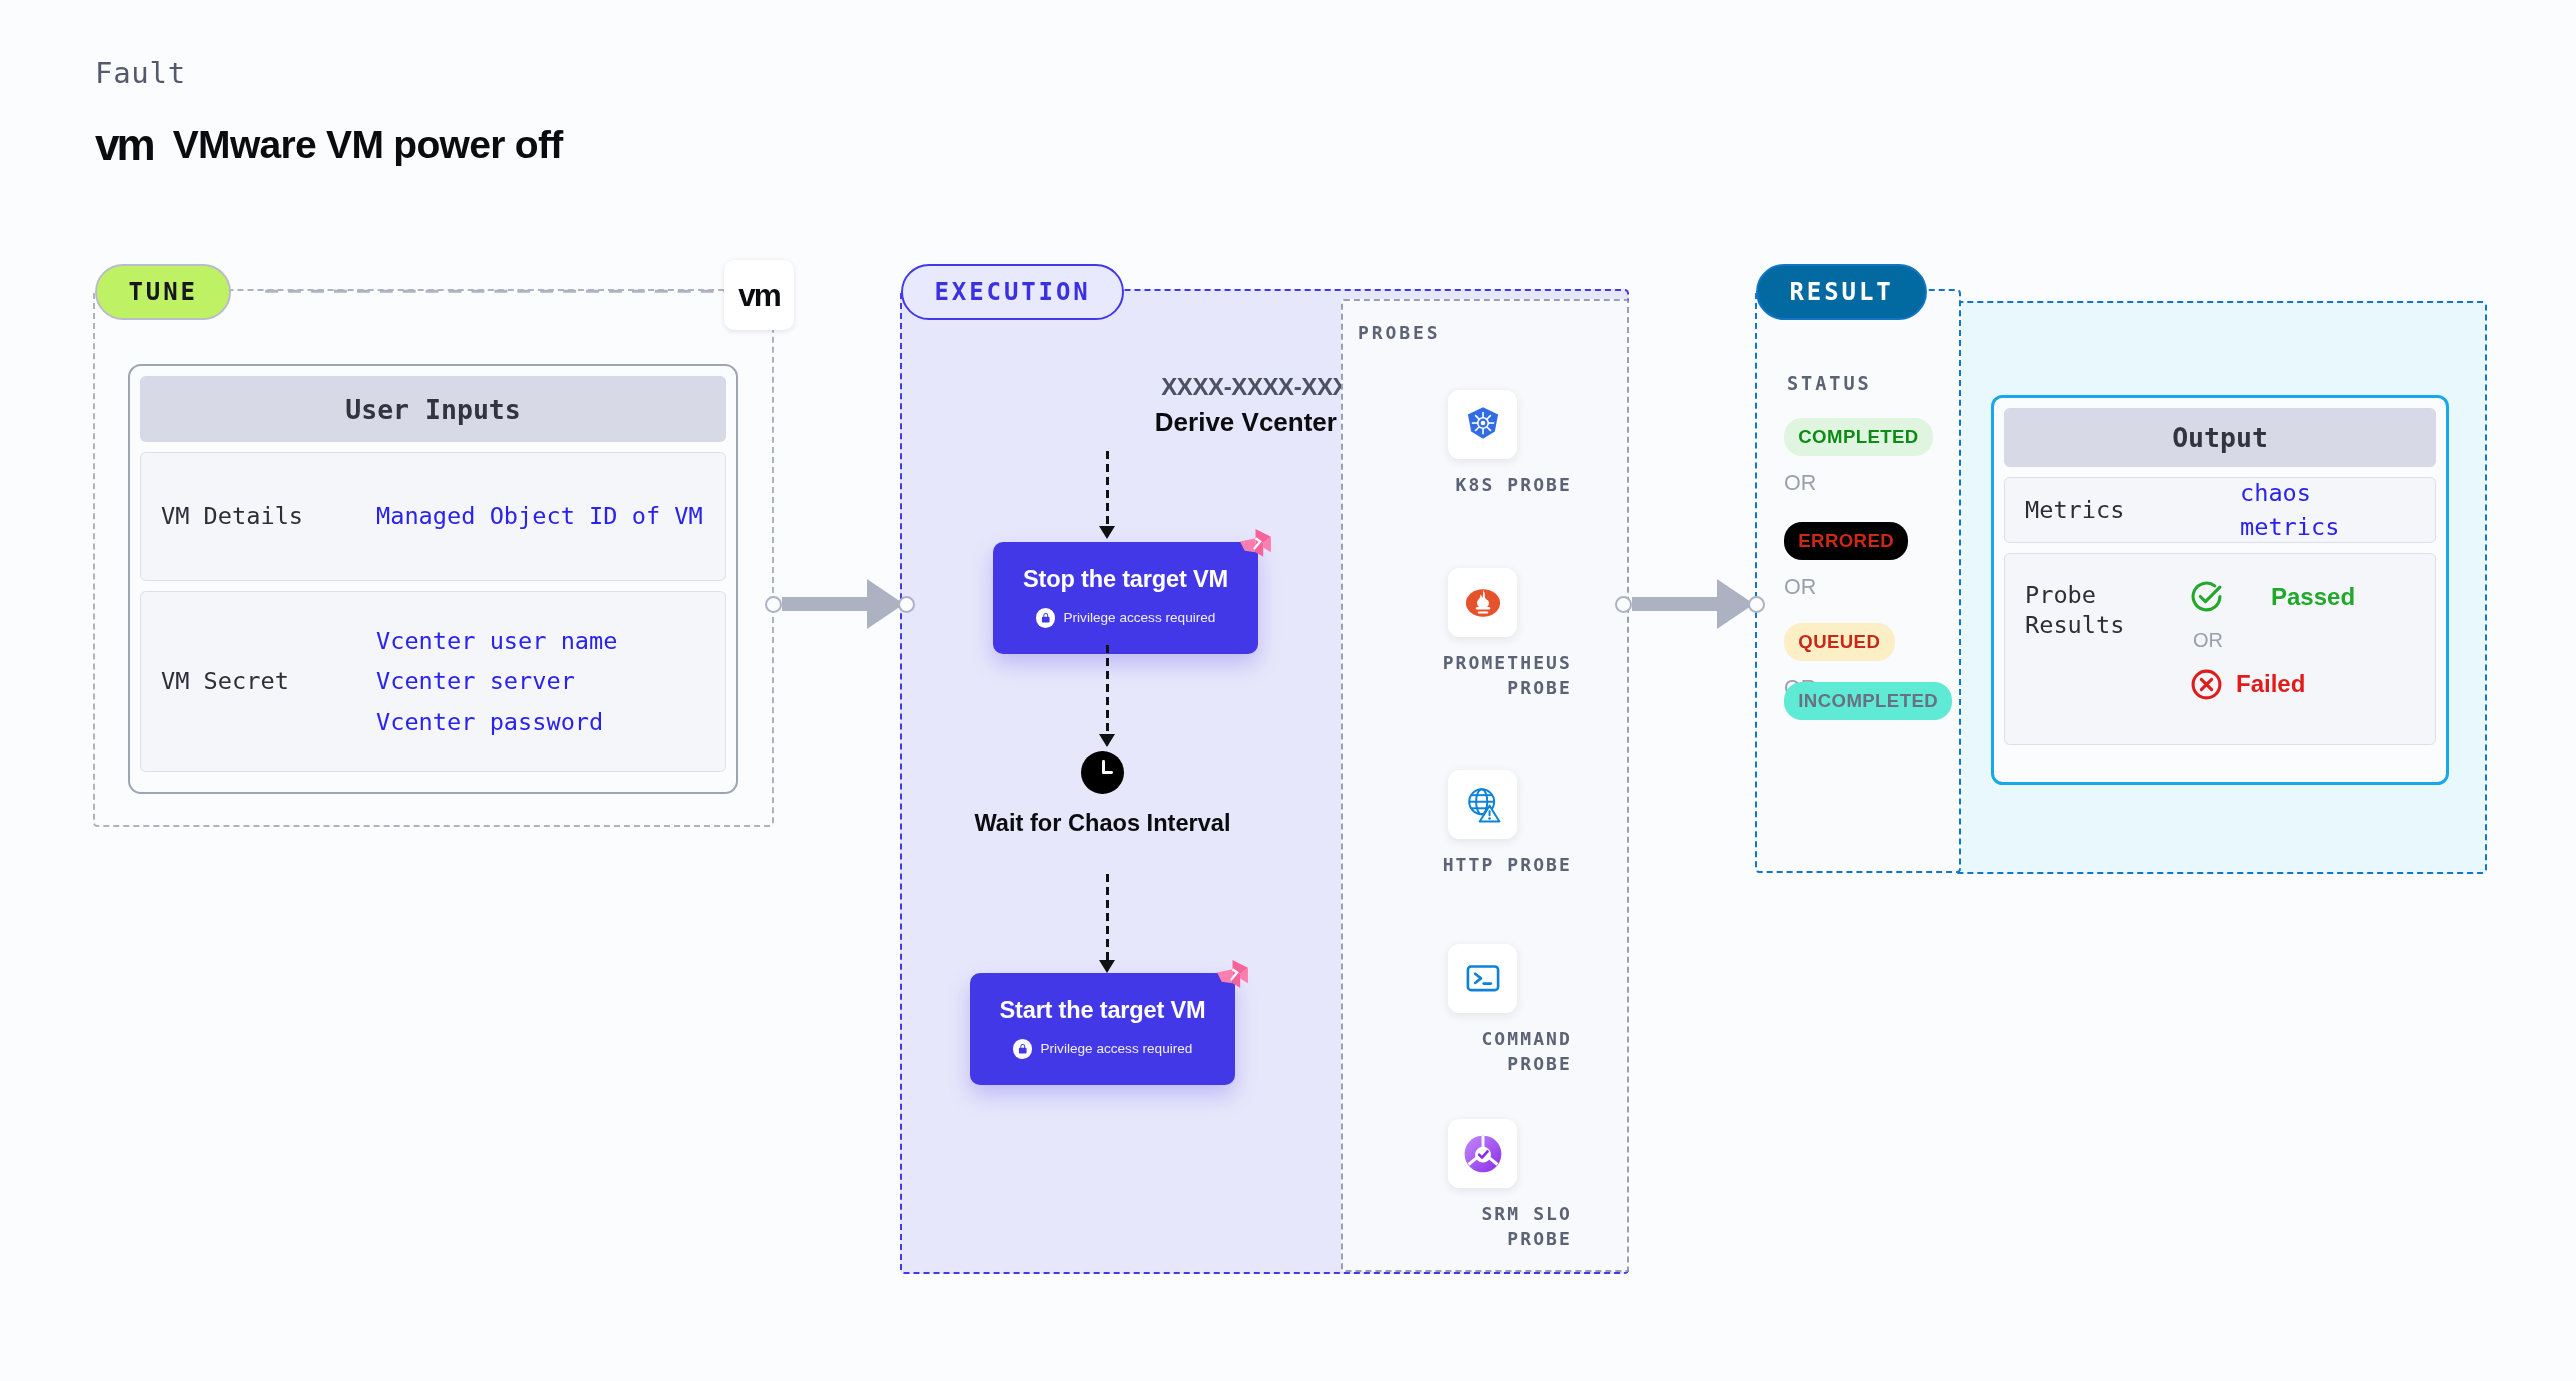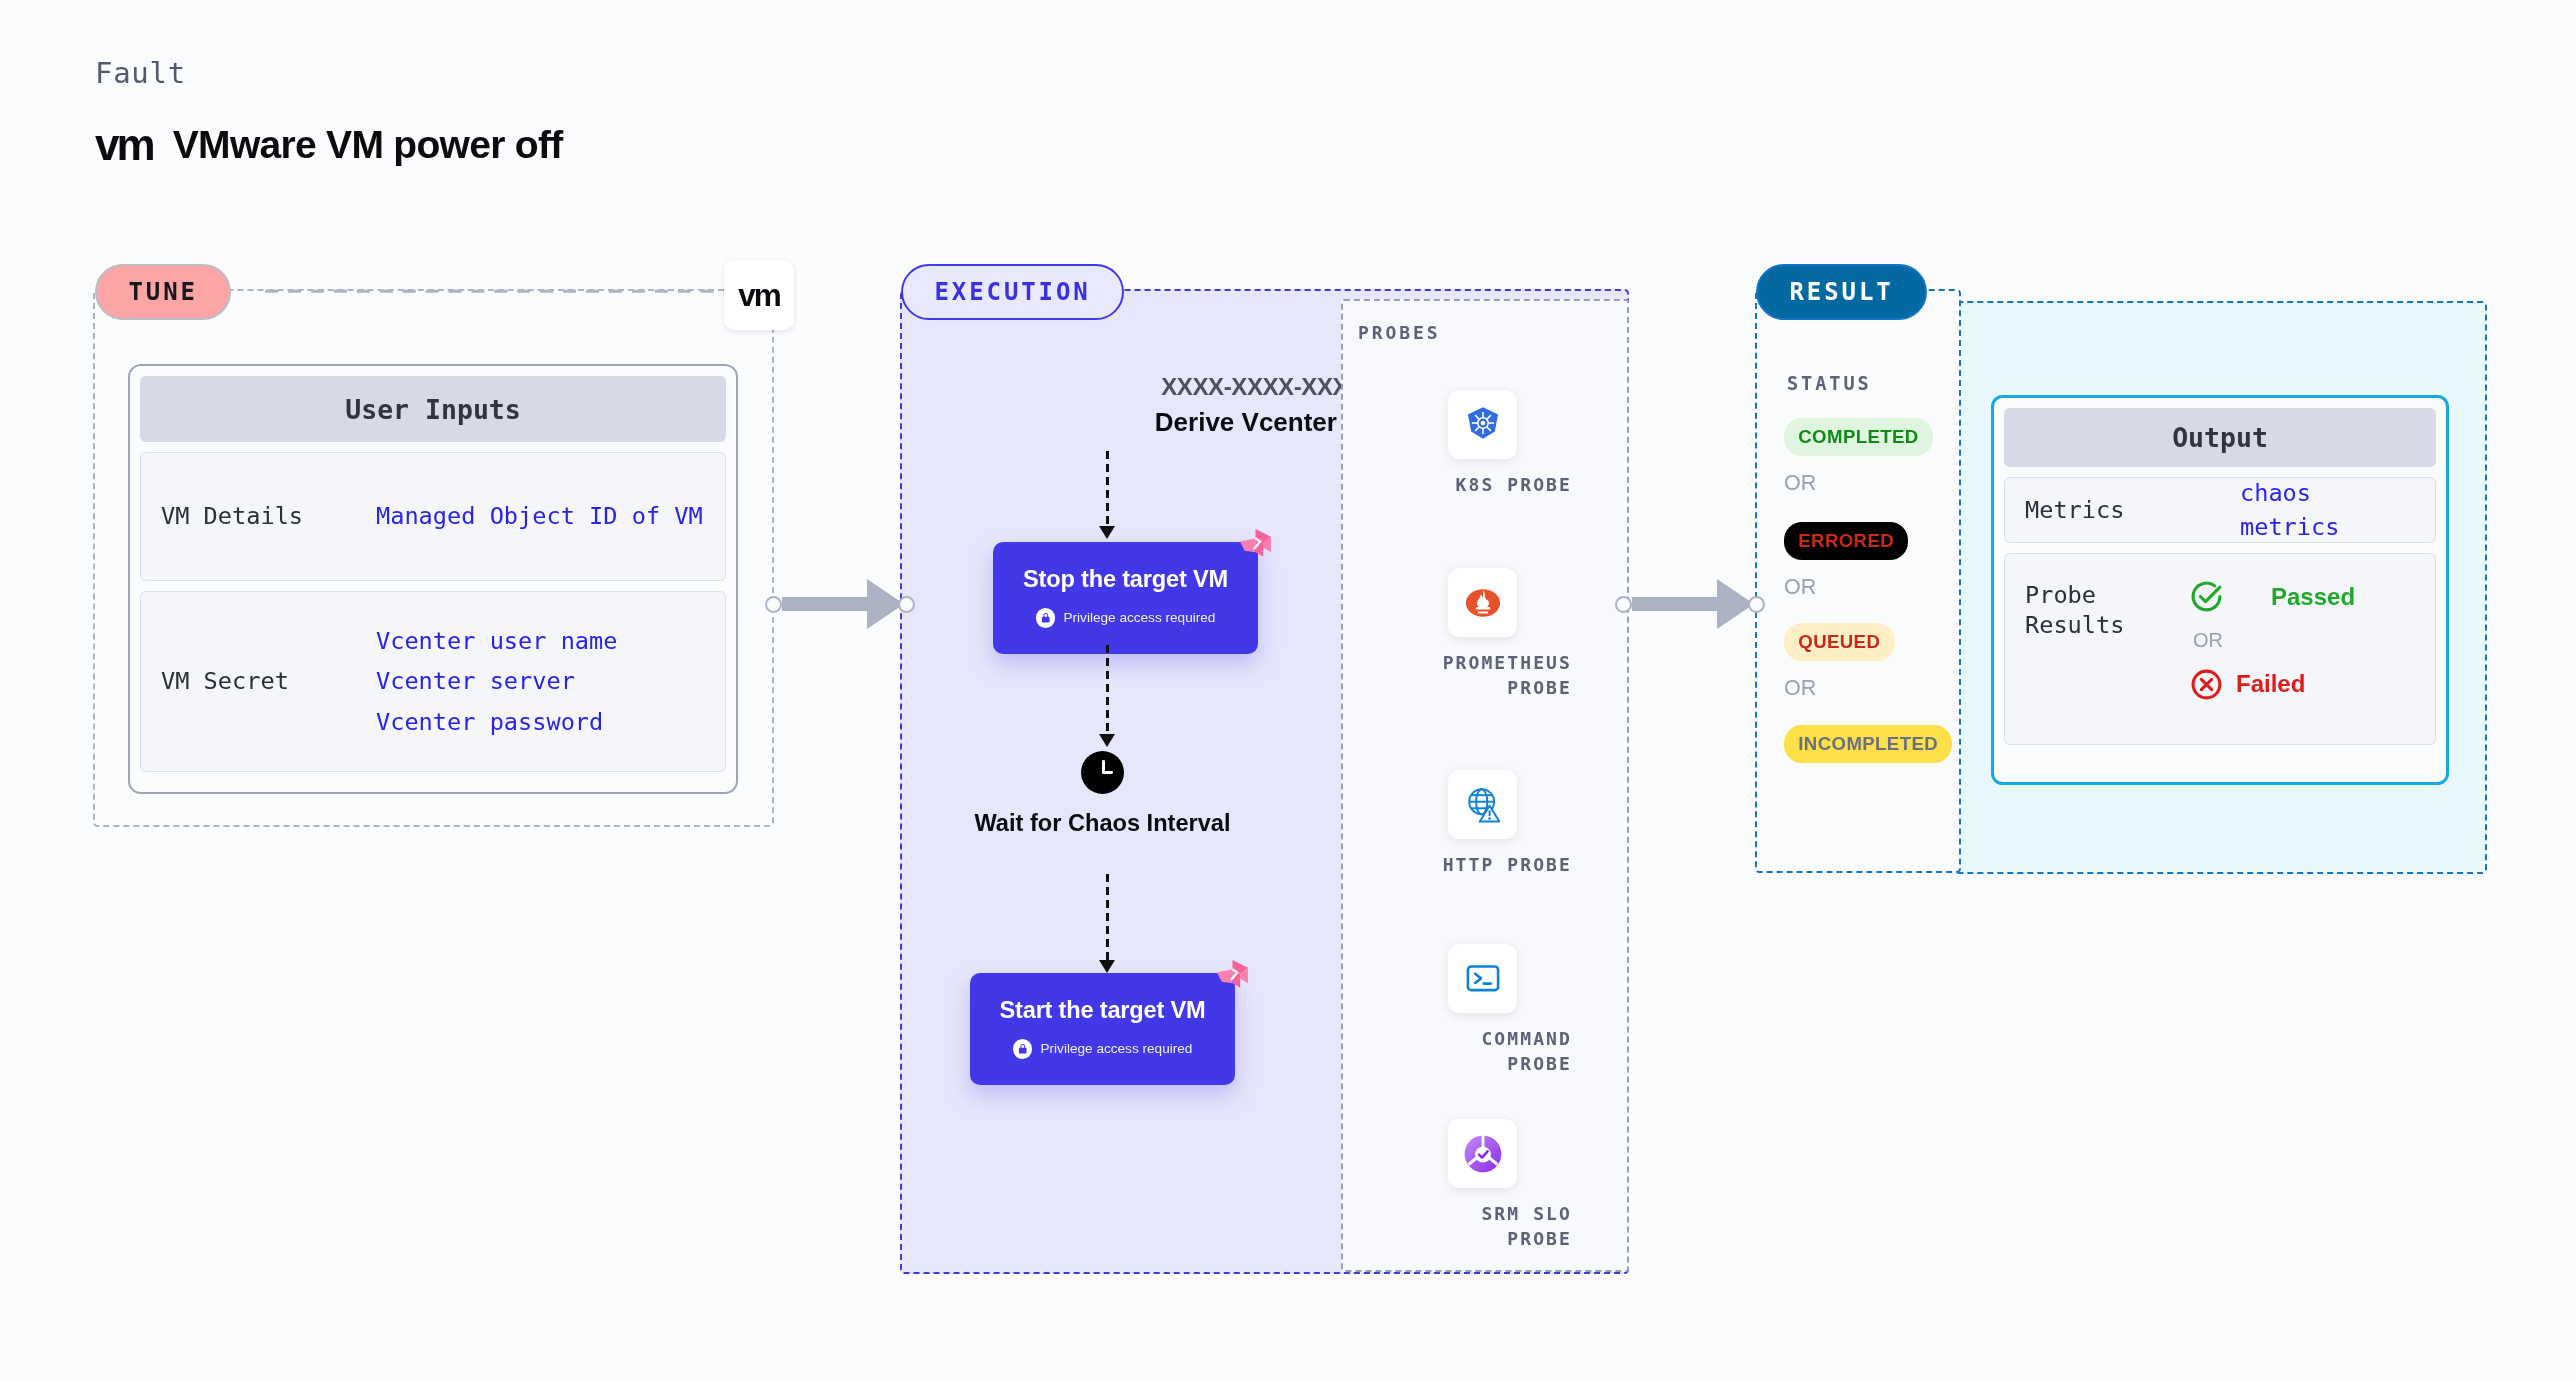--- a/index.html
+++ b/index.html
@@ -18,21 +18,21 @@
   #vm-wordmark{font-family:"Liberation Sans",sans-serif;font-weight:bold;font-size:44px;color:#0b0c0f;letter-spacing:-2.9px;line-height:1;}
   #page-title{font-size:39px;font-weight:bold;color:#0b0c0f;letter-spacing:-0.7px;}
 
   
   .pill{
     display:inline-flex;align-items:center;justify-content:center;
     height:56px;border-radius:31.5px;padding:0 31.5px;
     font-family:"DejaVu Sans Mono",monospace;font-size:24px;letter-spacing:2.9px;font-weight:bold;
     box-sizing:border-box;z-index:8;
   }
-  #tune-pill{left:95px;top:264px;background:#fca5a5;border:2.1px solid #b9bcca;color:#16181d;}
+  #tune-pill{left:95px;top:264px;background:#bef264;border:2.1px solid #b9bcca;color:#16181d;}
   #exec-pill{left:901px;top:264px;background:#e9e9fd;border:2.1px solid #4338e8;color:#3b31e0;}
   #result-pill{left:1756px;top:264px;background:#0369a1;border:2.1px solid #1175c9;color:#ffffff;}
 
   
   #tune-box{left:93px;top:289px;width:677px;height:534px;border:2.1px dashed #aeb3c0;border-radius:4.3px;background:transparent;}
   #exec-box{left:900px;top:289px;width:725px;height:981px;border:2.9px dashed #4338e8;border-radius:4.3px;background:#e7e7fb;}
   #result-box{left:1755px;top:289px;width:202px;height:580px;border:2.9px dashed #1175c9;border-radius:4.3px;background:#fafbfd;}
   #output-box{left:1953px;top:301px;width:530px;height:569px;border:2.9px dashed #1175c9;border-radius:4.3px;background:#e9f8fd;}
 
   
@@ -312,21 +312,21 @@
 <div class="abs pill" id="result-pill">RESULT</div>
 
 <div class="abs" id="status-label">STATUS</div>
 
 <div class="status-chip" style="top:418px;background:#dff5e0;color:#108a16;">COMPLETED</div>
 <div class="or-text" style="top:471px;">OR</div>
 <div class="status-chip" style="top:522px;background:#000000;color:#cd2718;">ERRORED</div>
 <div class="or-text" style="top:575px;">OR</div>
 <div class="status-chip" style="top:623px;background:#fcefc5;color:#c8281a;">QUEUED</div>
 <div class="or-text" style="top:676px;">OR</div>
-<div class="status-chip" style="top:725px;background:#fde047;color:#6a7083;">INCOMPLETED</div>
+<div class="status-chip" style="top:682px;background:#5eead4;color:#6a7083;">INCOMPLETED</div>
 
 <div class="abs" id="out-card">
   <div id="out-head">Output</div>
 
   <div class="kv-row" id="out-metrics">
     <div class="kv-key">Metrics</div>
     <div class="kv-vals" style="color:#2a22ee;">chaos metrics</div>
   </div>
 
   <div class="kv-row" id="out-probe">

